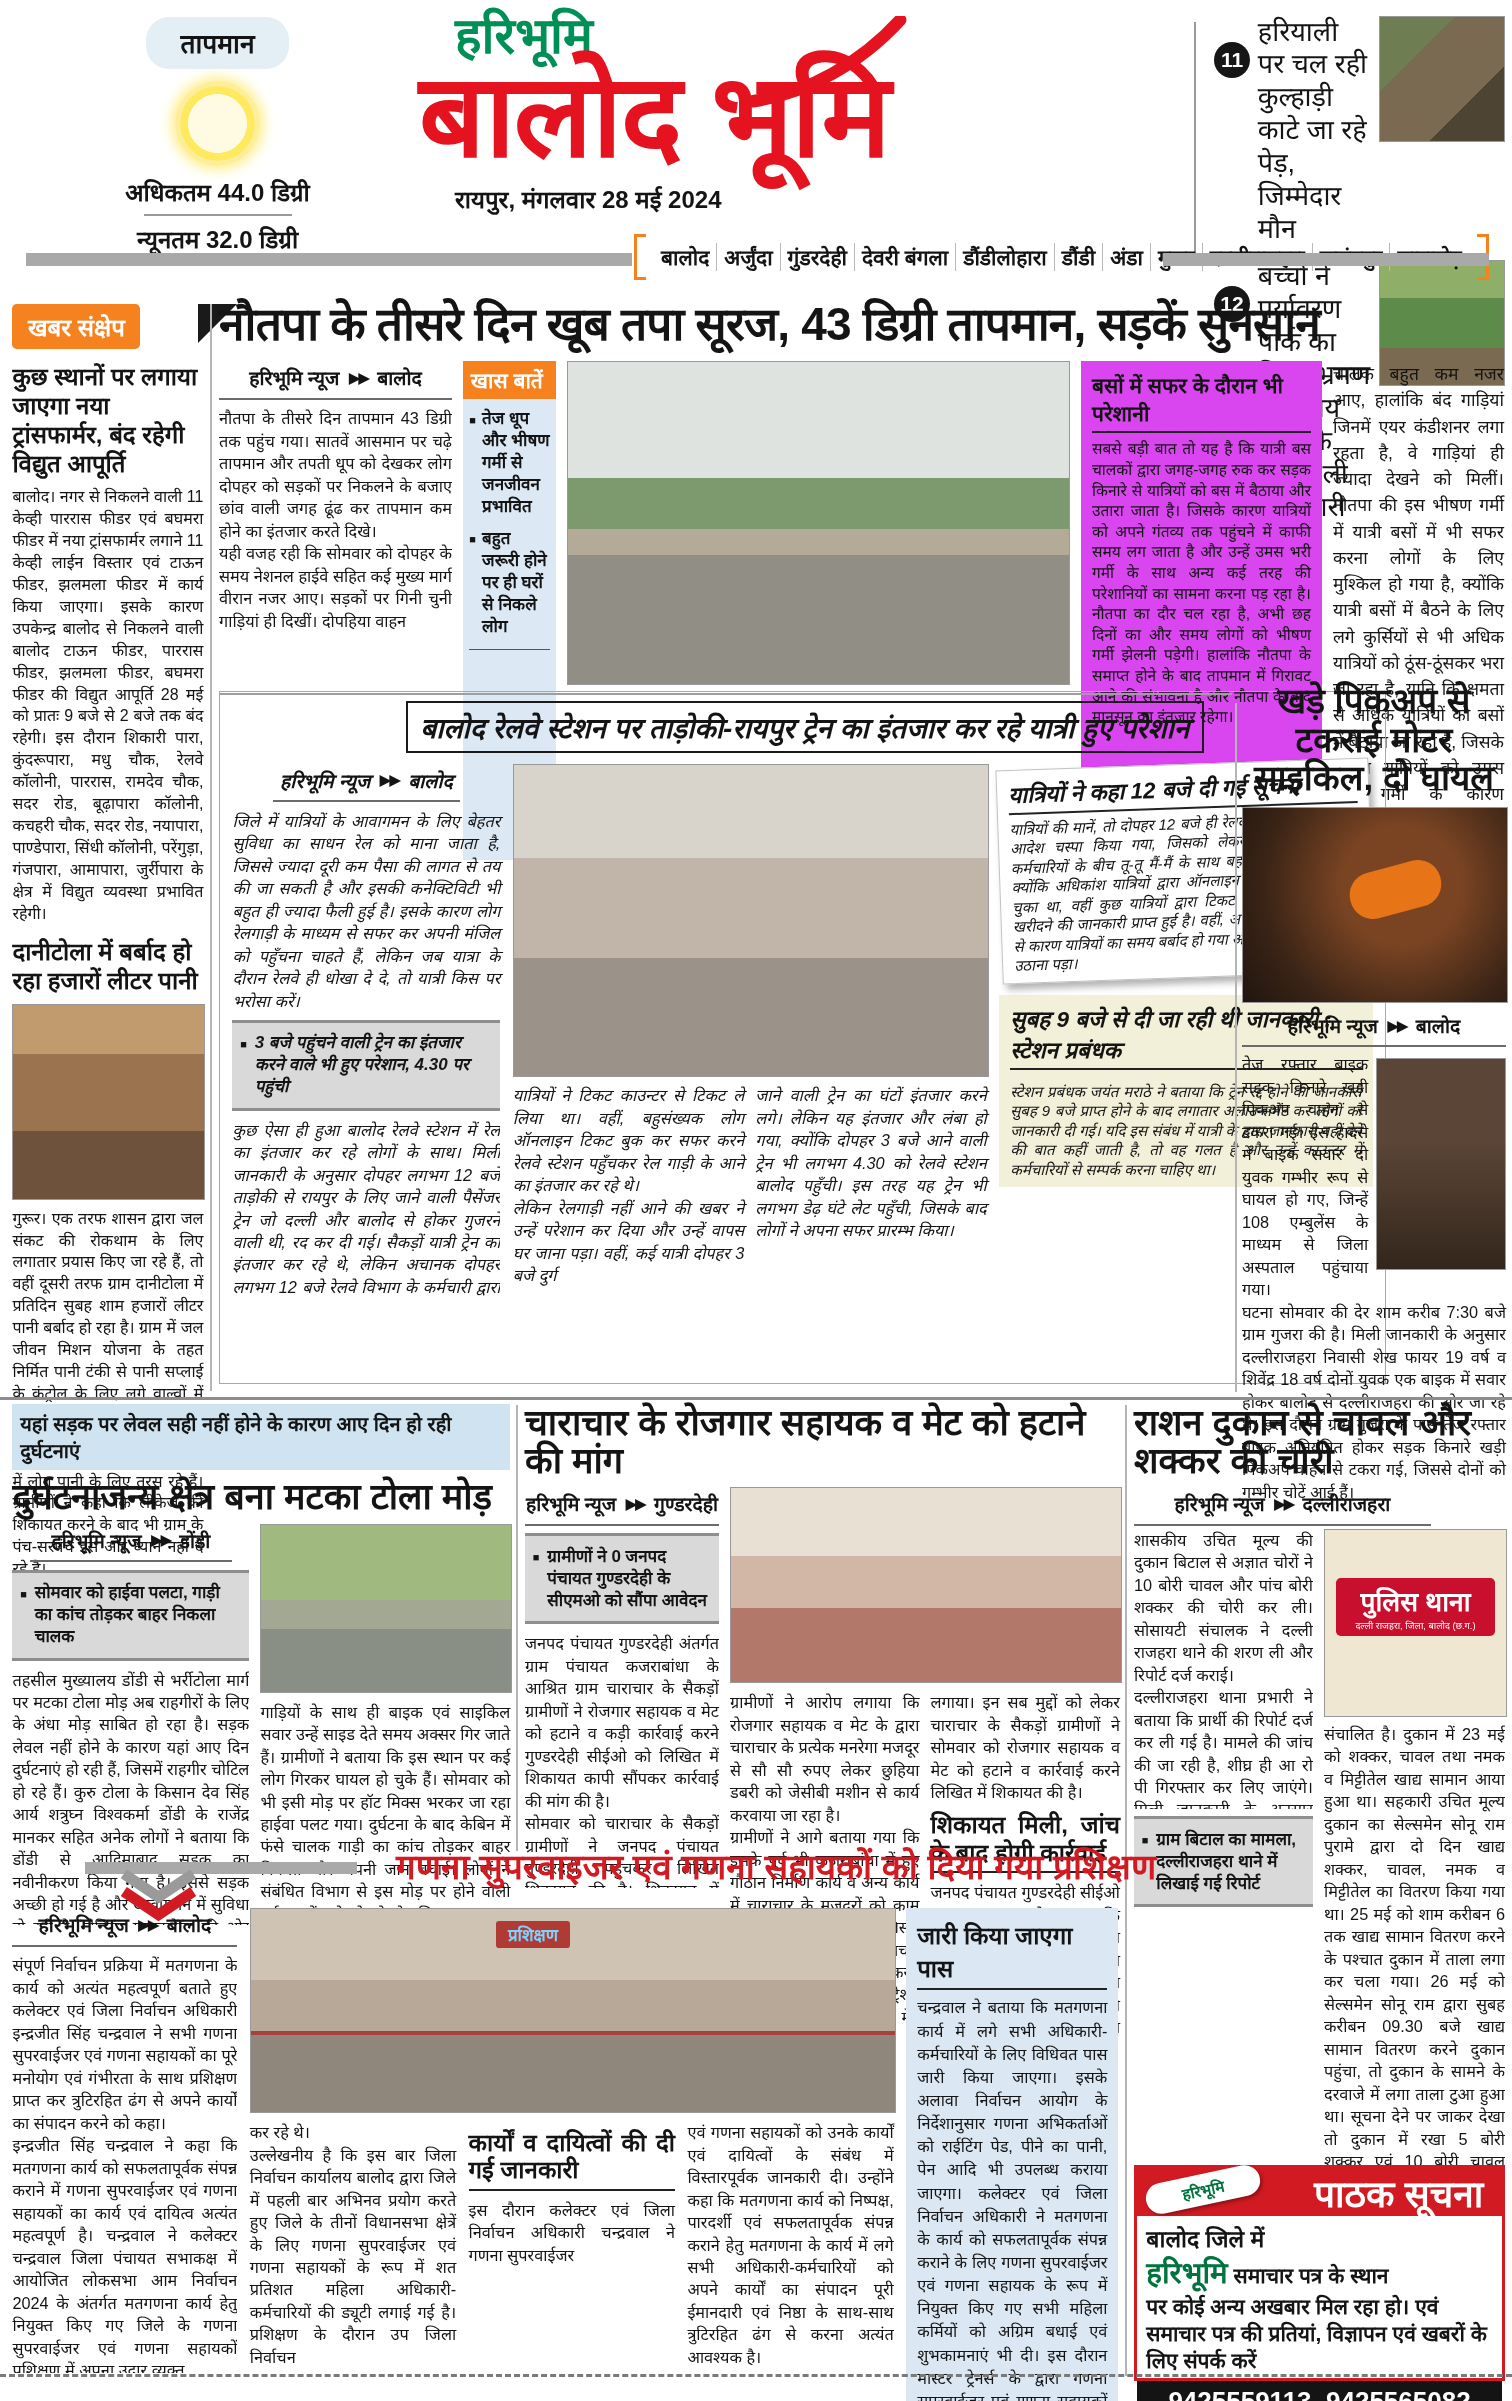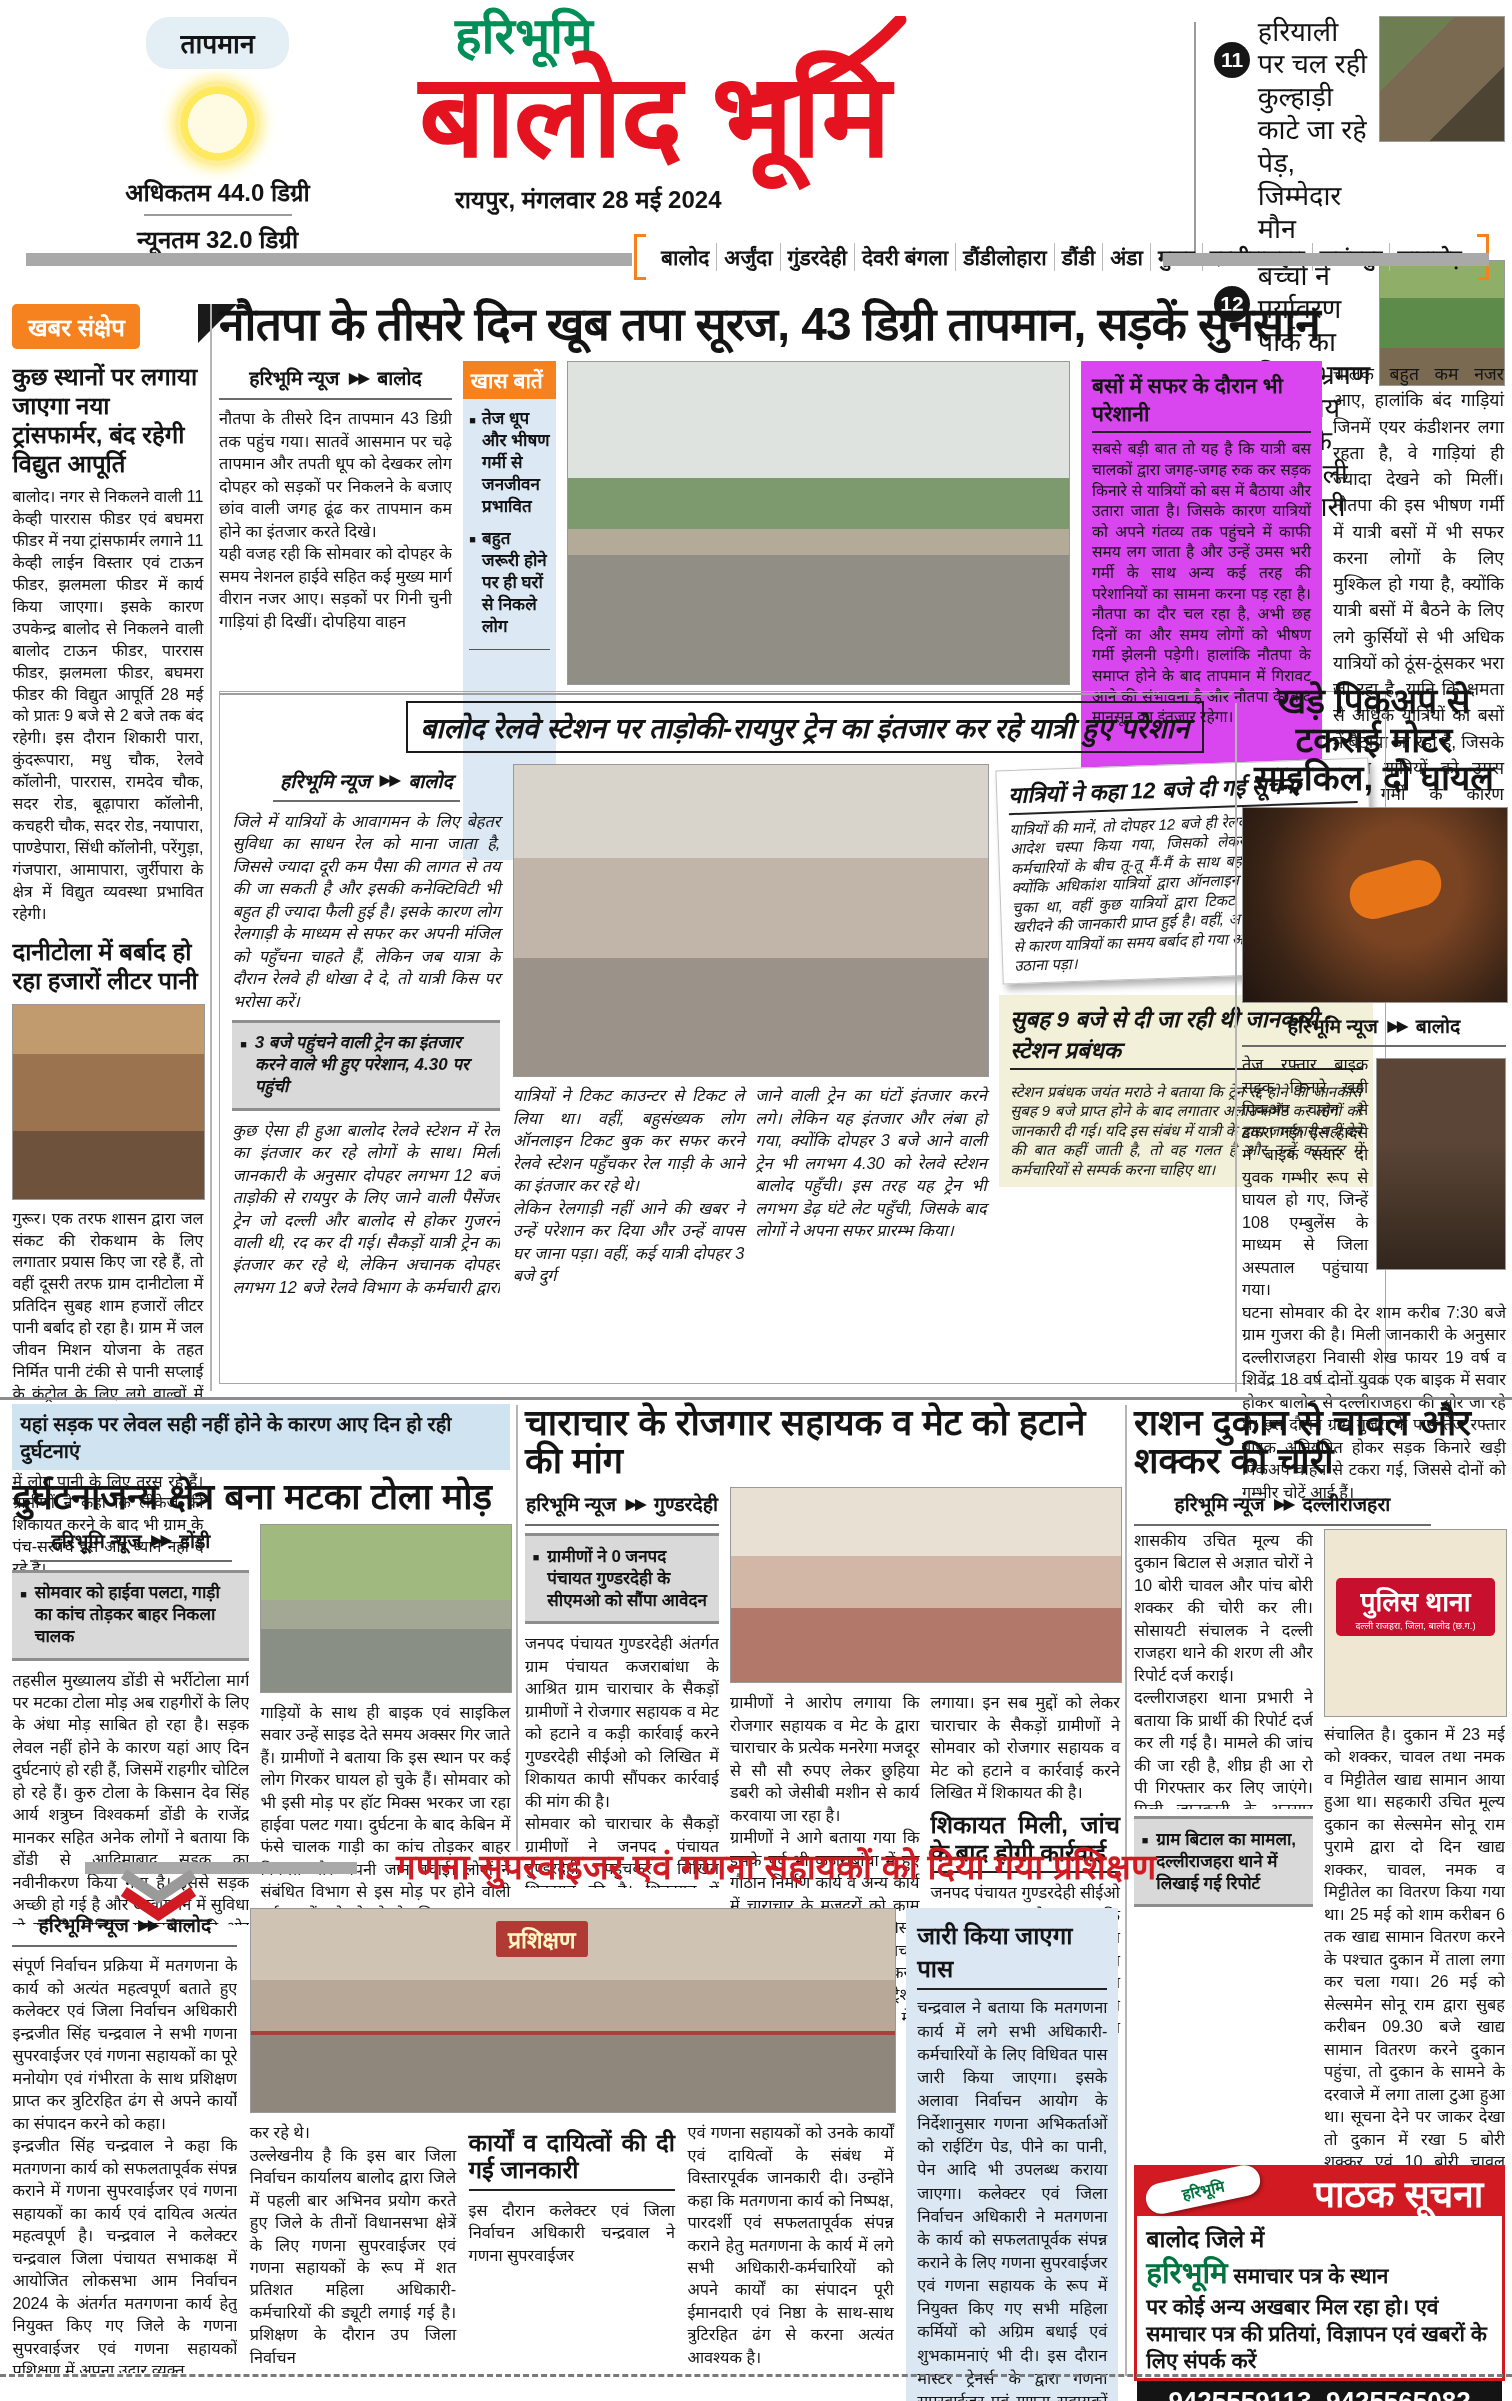--- a/index.html
+++ b/index.html
@@ -133,21 +133,21 @@
   .deco-bar{left:85px;top:1862px;width:272px;height:11.6px;background:#a9a9a9;}
   .chev{left:116px;top:1870px;}
   .red-kicker{left:396px;top:1842px;width:854px;color:#d11a21;font-size:35px;font-weight:bold;}
   .training{left:12.4px;top:1899px;width:1106px;}
   .trn-head{font-size:43px;font-weight:bold;line-height:1.05;}
   .trn-row{display:flex;gap:12.4px;margin-top:9.3px;}
   .trn-c1{flex:0 0 225px;}
   .trn-mid{flex:0 0 644px;}
   .ph-training{width:100%;height:203px;border:0.8px solid #999;position:relative;
                background:linear-gradient(180deg,#cfc4b4 0 35%,#b7a897 35% 60%,#a5423c 60% 62%,#8f867c 62% 100%);}
-  .trn-banner{position:absolute;left:38%;top:6%;background:#b03a34;color:#fef9c3;font-size:23px;font-weight:bold;
+  .trn-banner{position:absolute;left:38%;top:6%;background:#b03a34;color:#7dd3fc;font-size:17px;font-weight:bold;
               padding:1.6px 12.4px;border-radius:3.1px;}
   .trn-cols{display:flex;gap:12.4px;margin-top:7.8px;}
   .trn-cols .body{flex:1;}
   .passbox{flex:1;background:#dbe7f2;padding:9.3px 11px;}
   .pass-title{font-size:24px;font-weight:bold;border-bottom:2.3px solid #222;padding-bottom:4.7px;margin-bottom:6.2px;}
   .pass-body{font-size:16.3px;line-height:1.42;}
   
   .ad{left:1134px;top:2165px;width:371px;height:216px;border:3.9px solid #d11a21;box-sizing:border-box;background:#fff;}
   .ad-head{position:relative;background:#d11a21;color:#fff;height:48px;display:flex;align-items:center;justify-content:flex-end;
            font-size:37px;font-weight:bold;padding-right:18.6px;}

